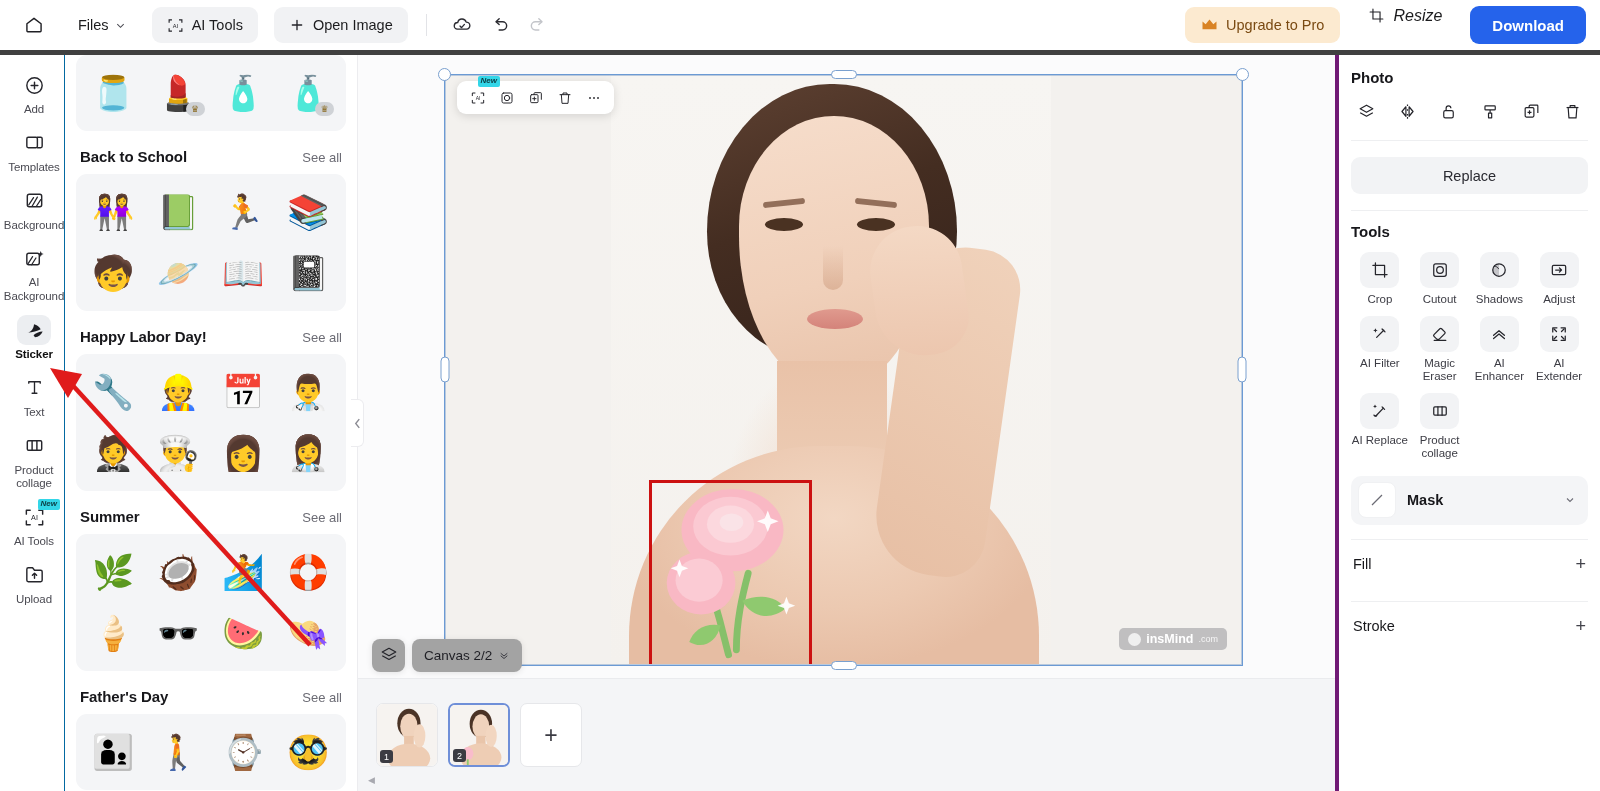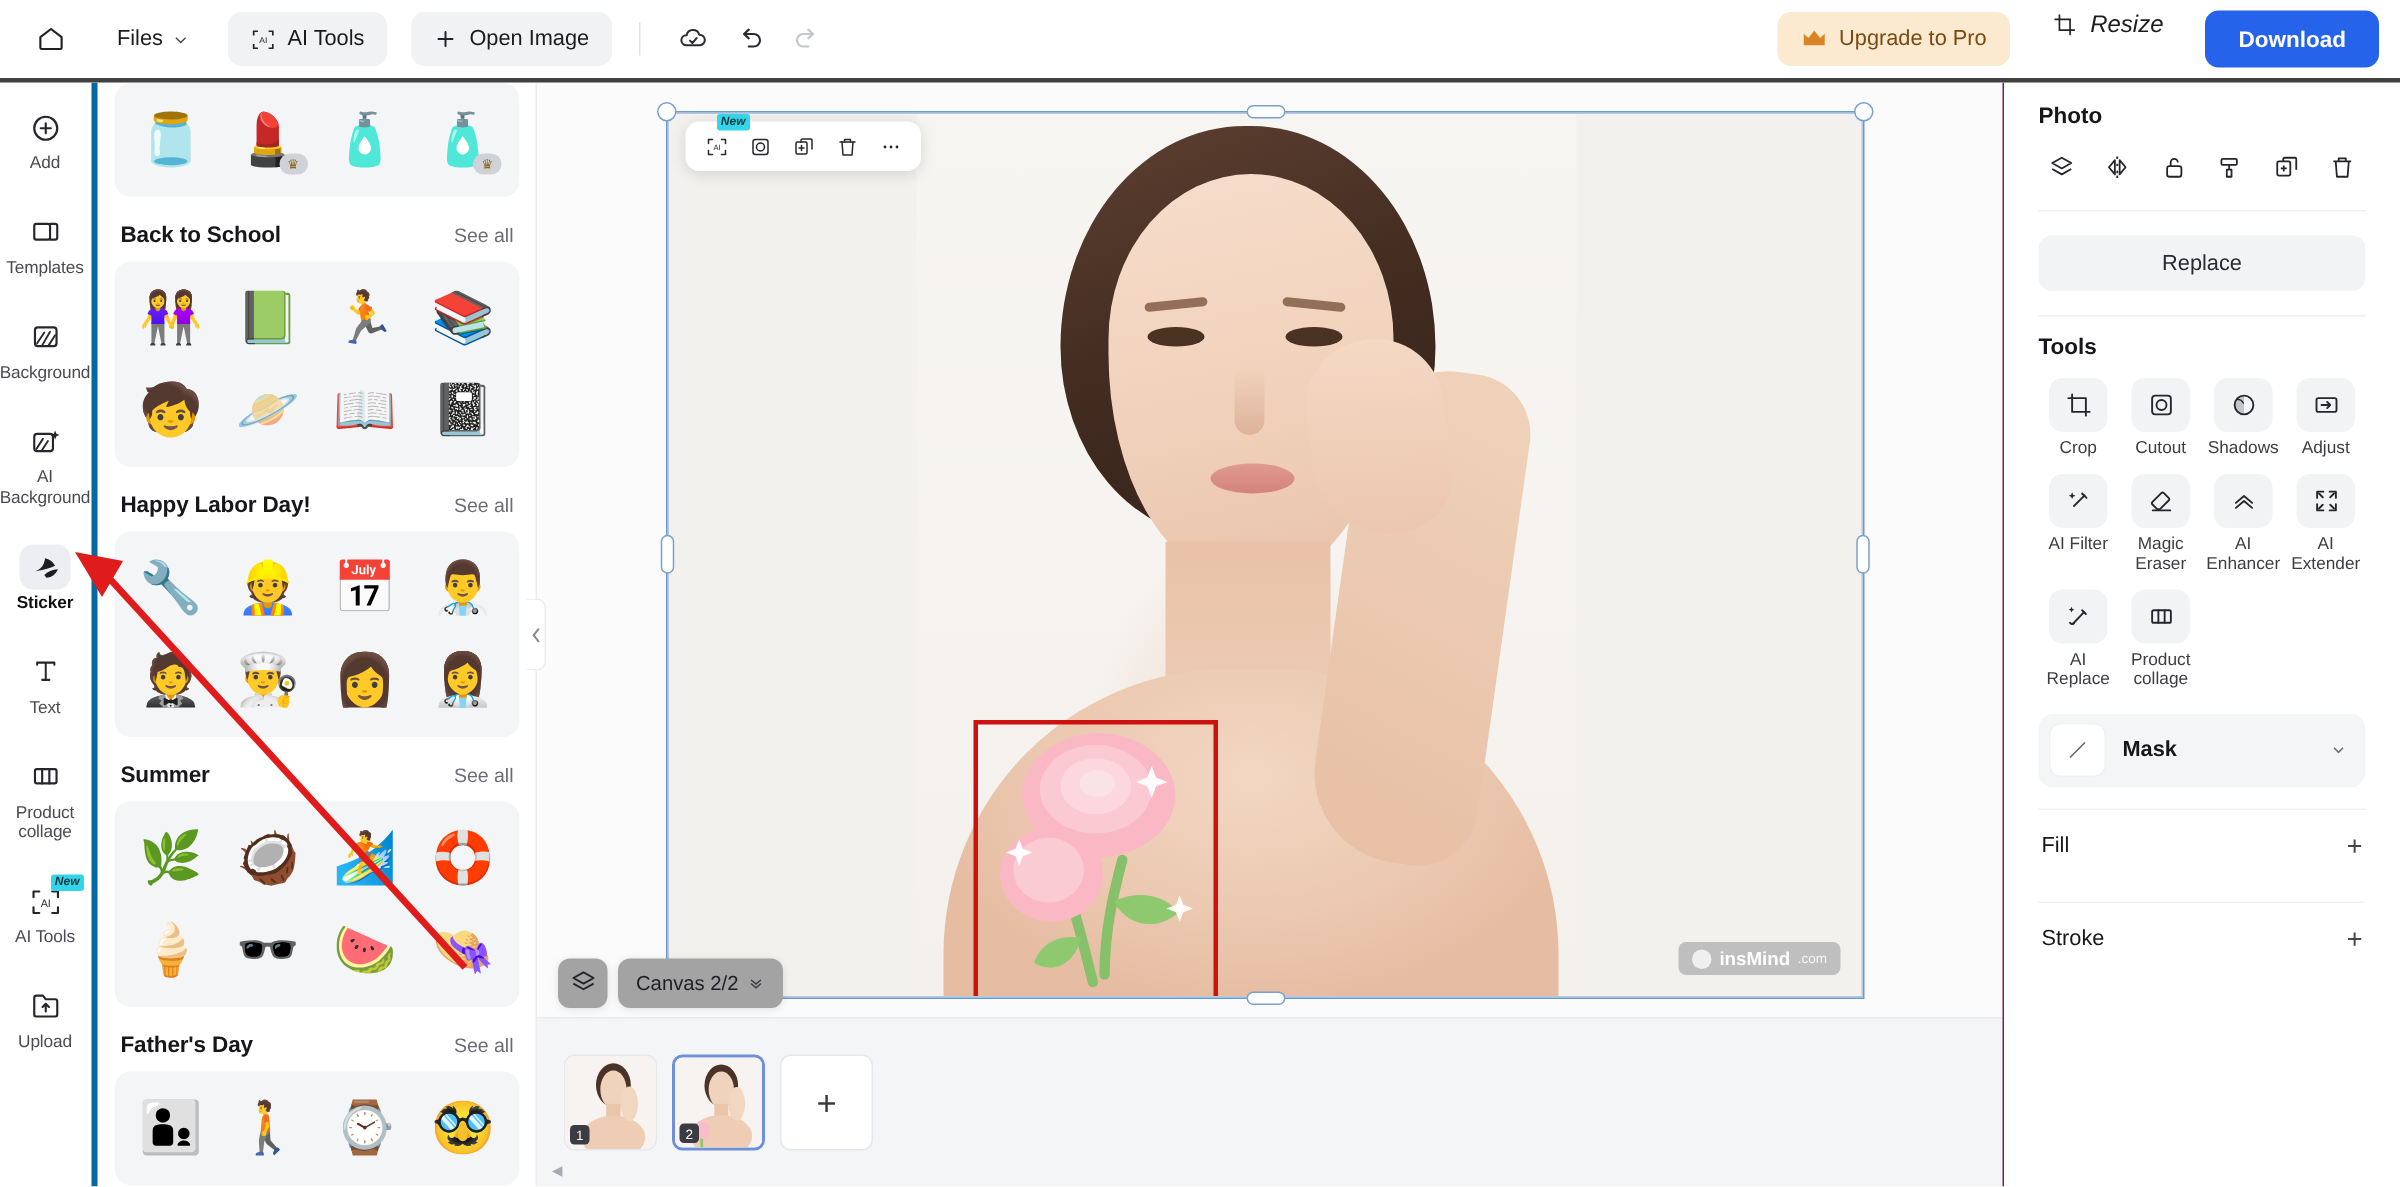--- a/index.html
+++ b/index.html
@@ -11,21 +11,21 @@
     color: #1a1a1a;
   }
   .app { position: relative; width: 1600px; height: 791px; display: flex; flex-direction: column; }
 
   
   .topbar {
     height: 55px; min-height: 55px;
     display: flex; align-items: center;
     padding: 0 14px 0 16px;
     background: #fff;
-    border-bottom: 3px solid #404040;
+    border-bottom: 5px solid #404040;
     position: relative; z-index: 40;
   }
   .tb-left { display: flex; align-items: center; gap: 4px; }
   .home-btn {
     width: 36px; height: 36px; display: flex; align-items: center; justify-content: center;
     border-radius: 8px; cursor: pointer;
   }
   .files-btn {
     display: flex; align-items: center; gap: 6px;
     height: 34px; padding: 0 10px 0 12px; margin-left: 10px;
@@ -61,23 +61,23 @@
     font-size: 15px; font-weight: 600; cursor: pointer;
     font-family: "Liberation Sans", sans-serif;
   }
 
   
   .body { flex: 1; display: flex; min-height: 0; position: relative; }
 
   
   .rail {
     width: 65px; min-width: 65px; background: #fff;
-    border-right: 4px solid #0369a1;
-    display: flex; flex-direction: column; align-items: flex-start;
-    padding-top: 10px; gap: 14px;
+    border-right: 1px solid #0369a1;
+    display: flex; flex-direction: column; align-items: flex-end;
+    padding-top: 10px; gap: 2px;
     position: relative; z-index: 30;
   }
   .rail-item {
     width: 60px; padding: 5px 0 4px; border-radius: 10px;
     display: flex; flex-direction: column; align-items: center; gap: 3px;
     cursor: pointer; position: relative;
   }
   .rail-ico {
     width: 34px; height: 30px; border-radius: 9px;
     display: flex; align-items: center; justify-content: center;
@@ -295,22 +295,22 @@
     border: 1px solid #e6e7ea; display: flex; align-items: center; justify-content: center;
     cursor: pointer; color: #3a3a42; font-size: 23px;
   }
   .pages-arrow {
     position: absolute; left: 10px; bottom: 6px; font-size: 9px; color: #a8a9b0; cursor: pointer;
   }
 
   
   .right {
     width: 265px; min-width: 265px; background: #fff;
-    border-left: 1px solid #701a75;
-    padding: 0 23px; overflow-y: auto; position: relative; z-index: 30;
+    border-left: 4px solid #701a75;
+    padding: 0 12px; overflow-y: auto; position: relative; z-index: 30;
   }
   .right::-webkit-scrollbar { width: 0; }
   .rp-title { font-size: 15px; font-weight: 700; color: #17171b; padding: 14px 0 10px; }
   .rp-iconrow { display: flex; align-items: center; justify-content: space-between; padding-bottom: 14px; }
   .rp-ibtn {
     width: 30px; height: 30px; display: flex; align-items: center; justify-content: center;
     border-radius: 7px; cursor: pointer; color: #25252b;
   }
   .rp-sep { height: 1px; background: #eeeff1; }
   .replace-btn {

